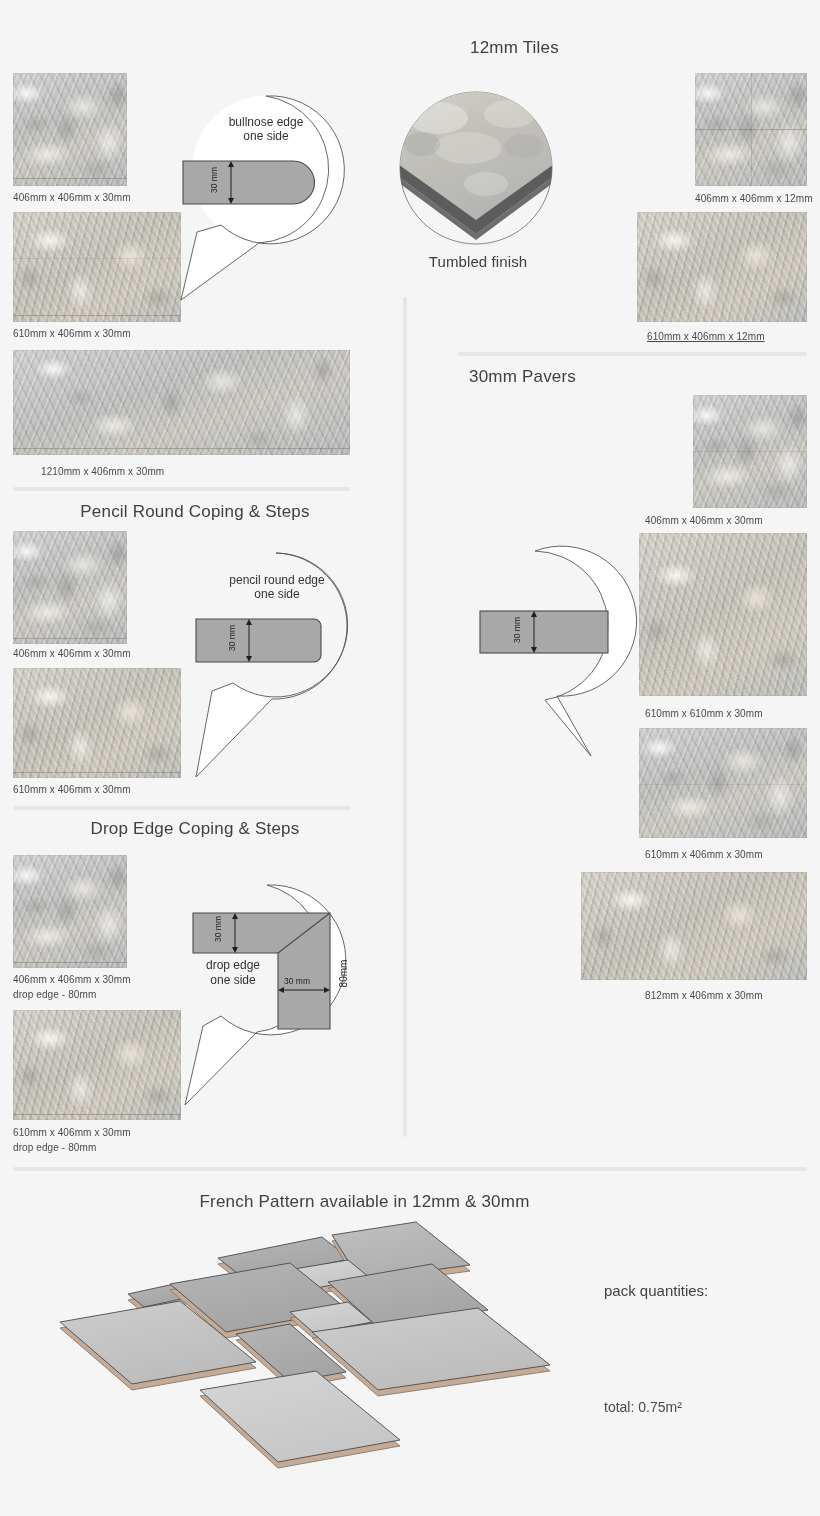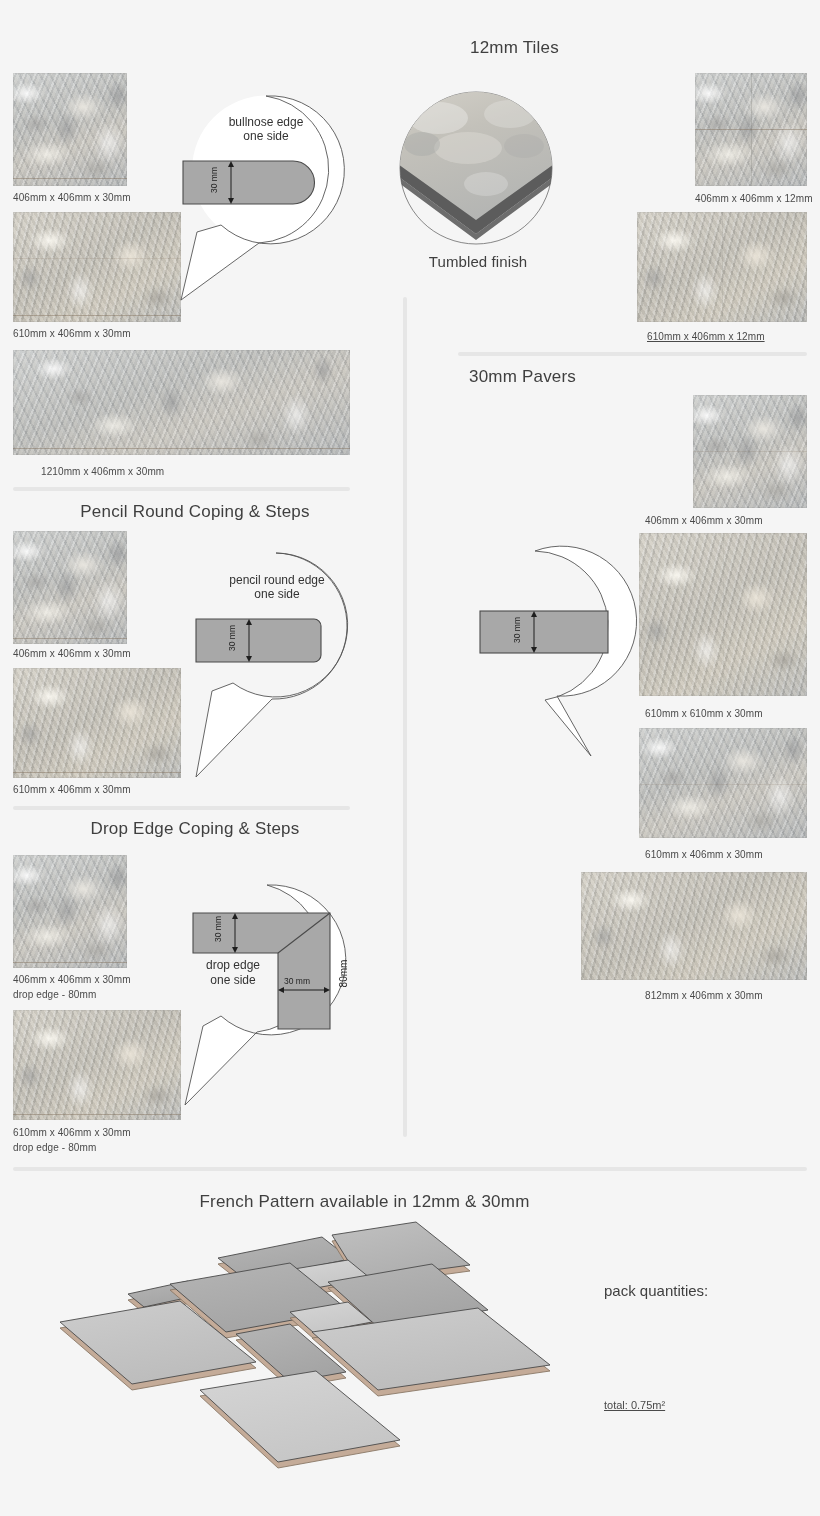--- a/index.html
+++ b/index.html
@@ -148,24 +148,23 @@
     line-height: 13.5px;
     white-space: nowrap;
   }
   .pack-row { display: block; }
   .pack-qty {
     display: inline-block;
     width: 34px;
   }
   .pack-total {
     position: absolute;
-    font-size: 11px;
+    font-size: 14px;
     color: #4a4a4a;
     white-space: nowrap;
-    text-decoration: underline;
   }
 </style>
 </head>
 <body>
 
 <div id="sheet">
 
   <div class="vdivider" style="left:403px; top:297px; height:840px;"></div>
 
 

